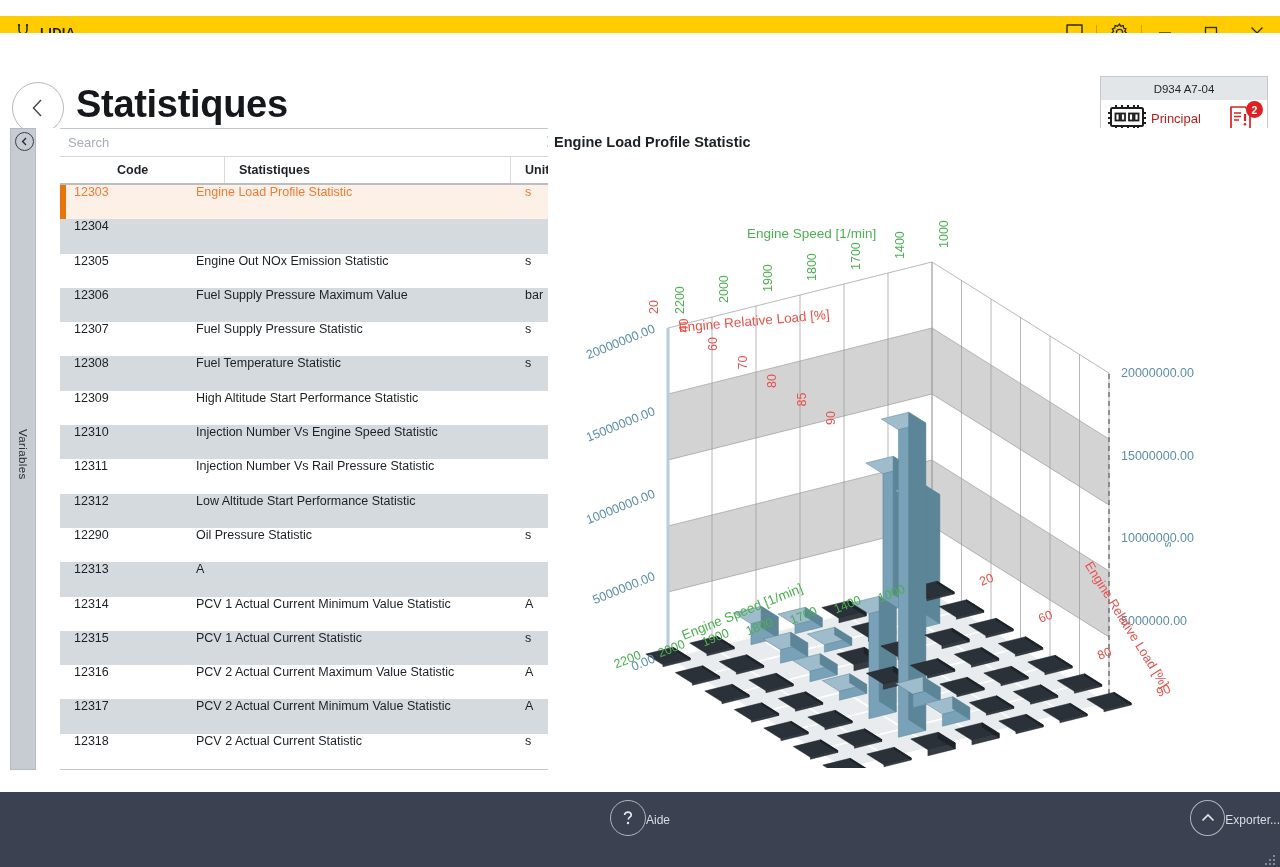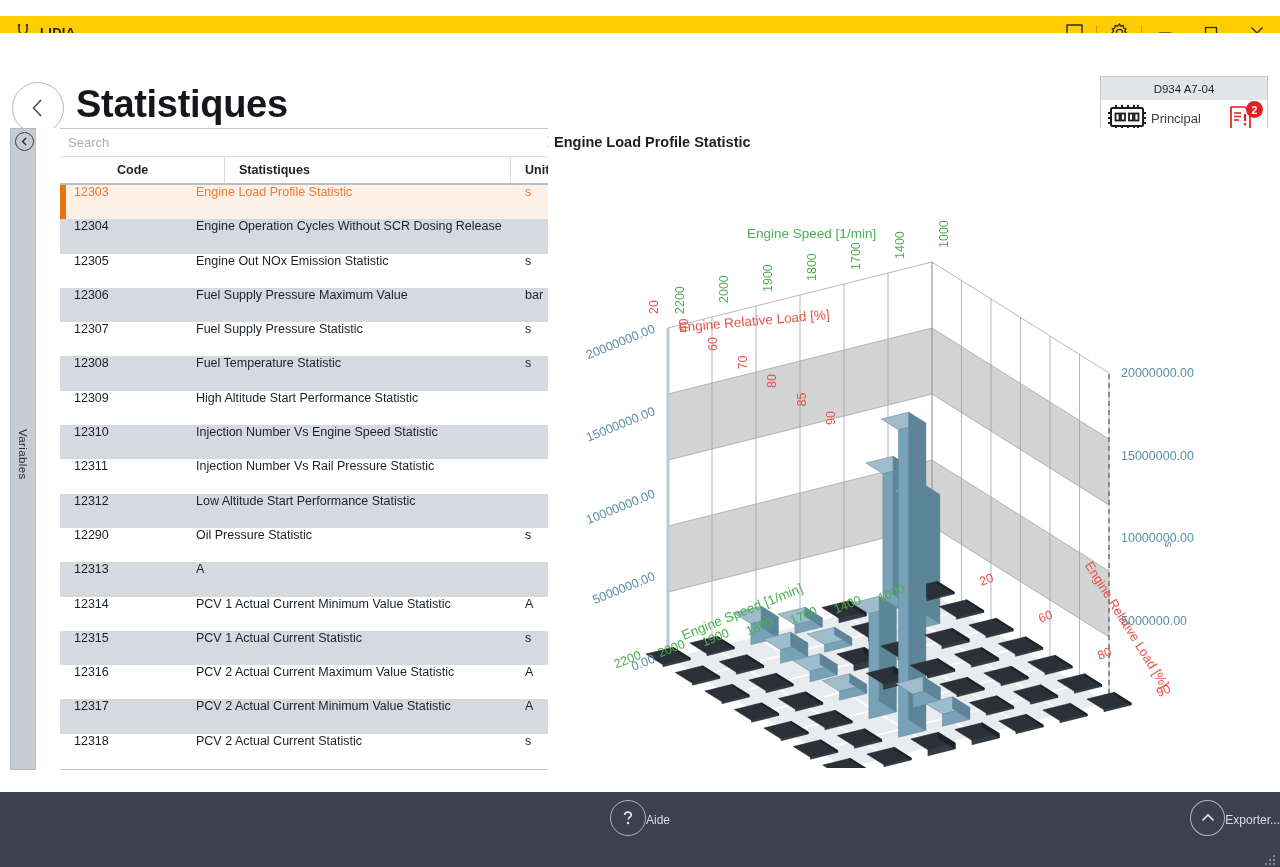--- a/index.html
+++ b/index.html
@@ -36,21 +36,21 @@
   }
   .device-box {
     position:absolute; right:12px; top:43px; width:168px; height:55px;
     border:1px solid #c8c8c8; background:#fff;
   }
   .device-head {
     height:23px; background:#e3e6e9; display:flex; align-items:center; justify-content:center;
     font-size:11.5px; color:#1f2328; font-weight:500;
   }
   .device-body { height:37px; display:flex; align-items:center; padding:0 6px; position:relative; }
-  .device-label { font-size:13px; color:#404040; margin-left:4px; }
+  .device-label { font-size:13px; color:#b91c1c; margin-left:4px; }
   .warn-wrap { position:absolute; right:6px; top:4px; width:34px; height:30px; }
   .warn-badge {
     position:absolute; right:-2px; top:-3px; width:17px; height:17px; border-radius:50%;
     background:#e02020; color:#fff; font-size:10.5px; font-weight:bold;
     display:flex; align-items:center; justify-content:center;
   }
 
   
   .left-panel { position:absolute; left:10px; top:128px; width:534px; height:642px; background:#fff; }
   .vtab {
@@ -242,21 +242,20 @@
       </div>
 
       <div class="rows" id="rows">
           <div class="row sel">
             <div class="cell c-code">12303</div>
             <div class="cell c-desc">Engine Load Profile Statistic</div>
             <div class="cell c-unit">s</div>
           </div>
           <div class="row alt">
             <div class="cell c-code">12304</div>
-            <div class="cell c-desc">Engine Operation Cycles Without SCR Dosing Release</div>
             <div class="cell c-unit"></div>
           </div>
           <div class="row">
             <div class="cell c-code">12305</div>
             <div class="cell c-desc">Engine Out NOx Emission Statistic</div>
             <div class="cell c-unit">s</div>
           </div>
           <div class="row alt">
             <div class="cell c-code">12306</div>
             <div class="cell c-desc">Fuel Supply Pressure Maximum Value</div>

